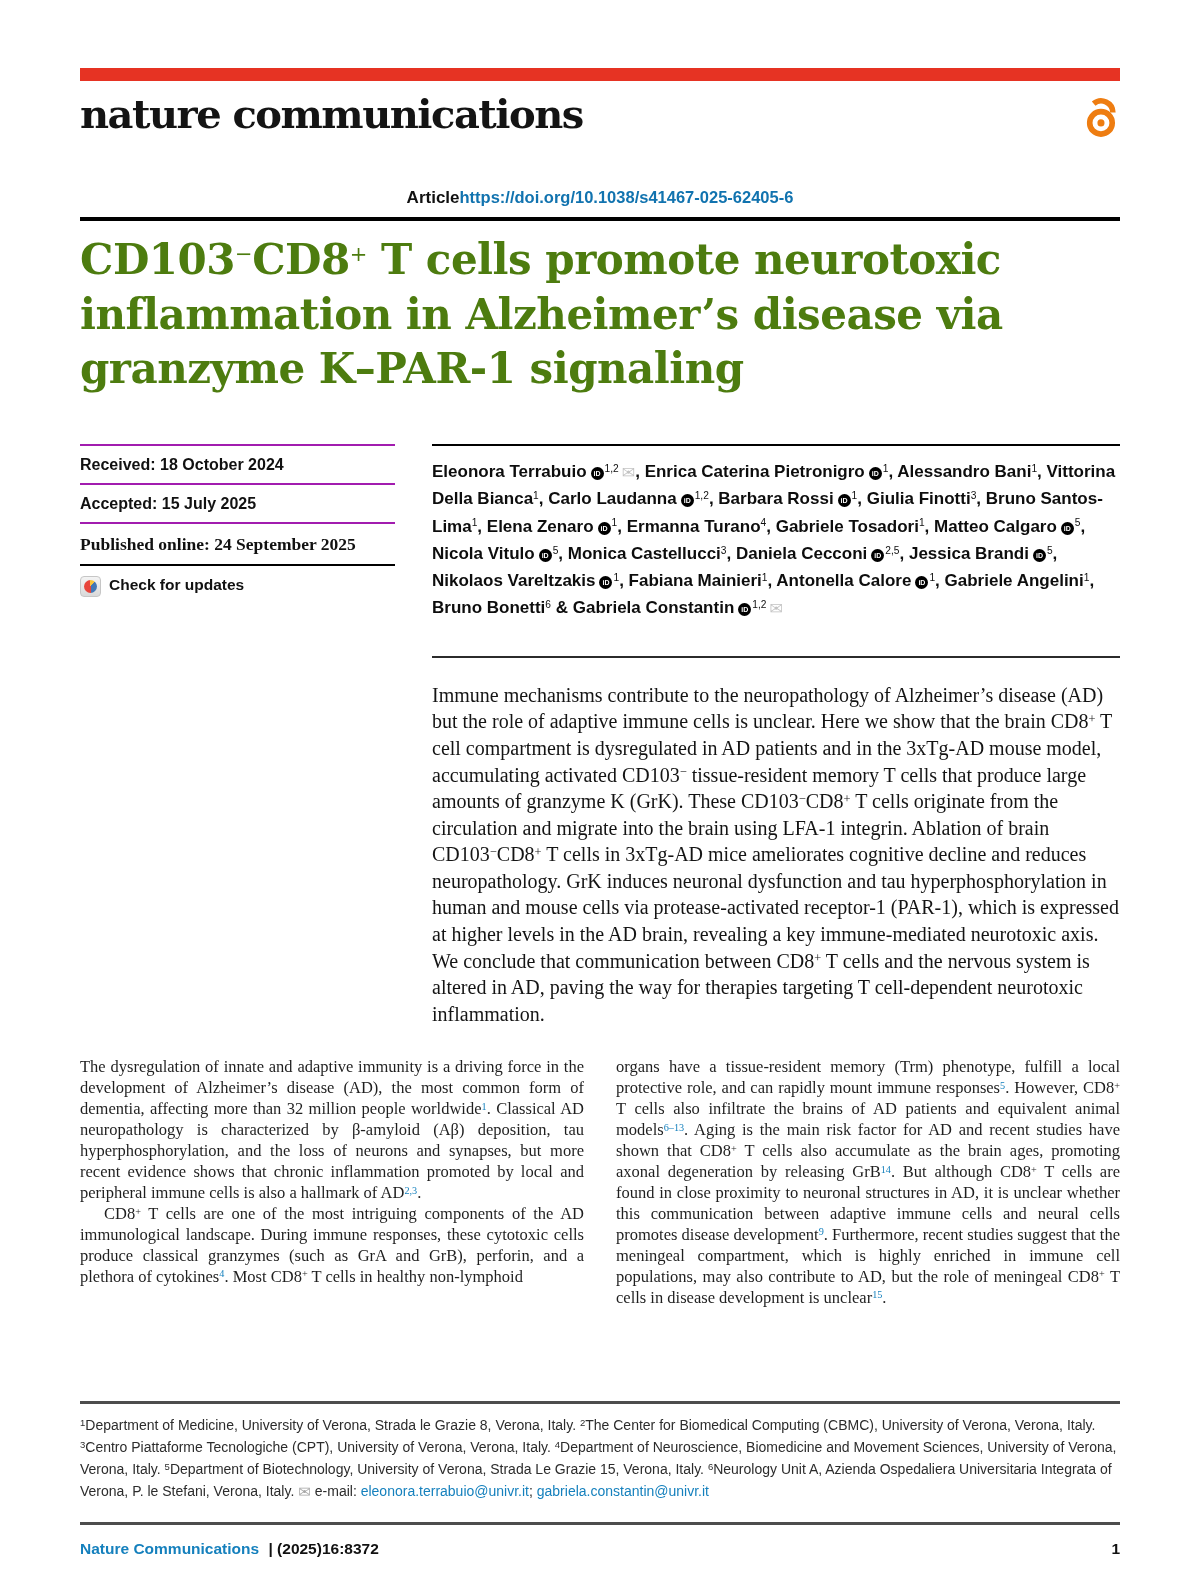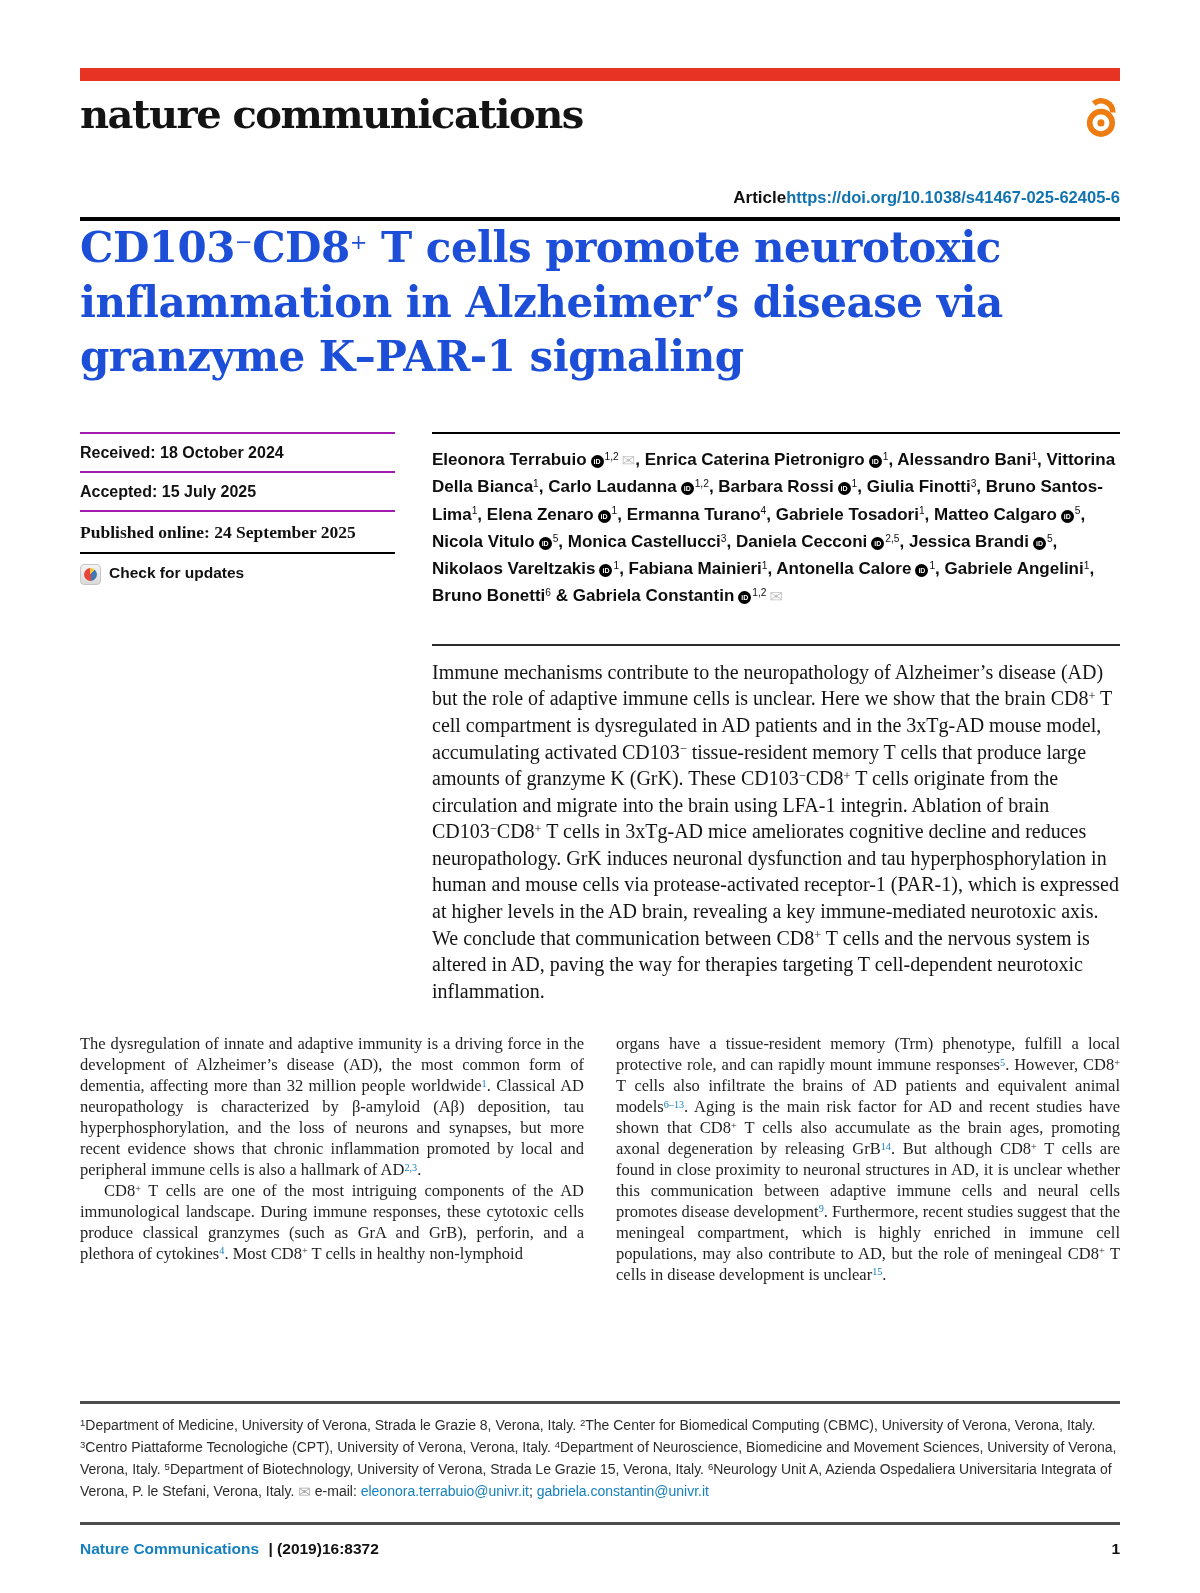--- a/index.html
+++ b/index.html
@@ -8,50 +8,50 @@
     position:relative; width:1200px; height:1593px; margin:0 auto;
     background:#fff; overflow:hidden;
     font-family:"Liberation Sans", sans-serif; color:#1f1f1f;border-radius:32px;
   }
   .red-bar { margin:68px 80px 0; height:13px; background:#e63323; }
 
   .masthead { display:flex; justify-content:space-between; align-items:flex-start; margin:5px 80px 0; height:78px; }
   .logo { font-family:"DejaVu Serif", serif; font-weight:700; font-size:40px; letter-spacing:-1.5px; color:#141414; margin-top:4px; }
   .oa-icon { margin-top:2px; }
 
-  .article-row { display:flex; justify-content:flex-end; align-items:baseline; margin:24px 80px 0; }
+  .article-row { display:flex; justify-content:center; align-items:baseline; margin:24px 80px 0; }
   .article-label { font-size:17px; font-weight:700; color:#111; }
   .doi-link { font-size:16.5px; font-weight:600; color:#1173af; text-decoration:none; }
 
   .thick-rule { margin:9px 80px 0; border-top:4px solid #000; }
 
   .title {
-    margin:0 80px 0; font-family:"DejaVu Serif", serif; font-weight:700;
-    font-size:42px; line-height:1.3; letter-spacing:-0.5px; color:#1d4ed8; white-space:pre-line;
+    margin:12px 80px 0; font-family:"DejaVu Serif", serif; font-weight:700;
+    font-size:42px; line-height:1.3; letter-spacing:-0.5px; color:#4d7c0f; white-space:pre-line;
   }
   .title sup { font-size:.5em; font-weight:400; position:relative; top:-.6em; vertical-align:baseline; line-height:0; }
 
   .info { display:grid; grid-template-columns:315px 1fr; column-gap:37px; margin:47px 80px 0; }
   .date-row { border-top:2px solid #a21caf; padding:10px 0 9px; font-size:16px; font-weight:600; color:#111; }
   .date-row.serif { font-family:"Liberation Serif", serif; font-weight:700; font-size:17.5px; }
   .check-row { border-top:2px solid #000; padding-top:10px; display:flex; gap:8px;
                font-size:15.5px; font-weight:600; color:#111; cursor:pointer; }
   .crossmark { width:21px; height:21px; border-radius:4px; border:1px solid #c6c6c6;
                background:linear-gradient(#f4f4f4,#d9d9d9); display:inline-flex; align-items:center; justify-content:center; }
   .crossmark::before { content:""; width:13px; height:13px; border-radius:50%;
                background:conic-gradient(from 180deg, #e8443a 0 50%, #f6c33c 50% 62%, #4277b5 62% 100%); }
 
   .authors { border-top:2px solid #000; padding-top:12px; font-size:17px; font-weight:700; line-height:1.6; color:#0d0d0d; }
   .authors sup { font-size:.6em; position:relative; top:-.5em; vertical-align:baseline; line-height:0; font-weight:400; }
   .ic-orcid { display:inline-block; width:13px; height:13px; background:#000; border-radius:50%;
               color:#fff; font-size:7px; font-weight:700; line-height:13px; text-align:center;
               vertical-align:1px; margin:0 1px 0 4px; letter-spacing:0; }
   .ic-env { color:#c3c3c3; font-size:16px; font-weight:400; margin-left:3px; vertical-align:-1px; }
 
-  .abstract { margin-top:34px; border-top:2px solid #2b2b2b; padding-top:13px;
+  .abstract { margin-top:34px; border-top:2px solid #2b2b2b; padding-top:24px;
               font-family:"Liberation Serif", serif; font-size:20px; line-height:1.33; color:#141414; }
   .abstract sup { font-size:.62em; position:relative; top:-.45em; vertical-align:baseline; line-height:0; }
 
   .cols { display:grid; grid-template-columns:1fr 1fr; column-gap:32px; margin:30px 80px 0;
           font-family:"Liberation Serif", serif; font-size:16.5px; line-height:1.27; text-align:justify; color:#1f1f1f; }
   .cols p.indent { text-indent:24px; }
   .cols sup { font-size:.62em; position:relative; top:-.45em; vertical-align:baseline; line-height:0; }
   sup.ref { color:#1580bd; }
 
   .bottom { position:absolute; left:80px; right:80px; top:1401px; }
@@ -132,19 +132,19 @@
     </div>
   </div>
 
   <div class="bottom">
     <div class="fn-rule"></div>
     <div class="footnotes"><sup>1</sup>Department of Medicine, University of Verona, Strada le Grazie 8, Verona, Italy. <sup>2</sup>The Center for Biomedical Computing (CBMC), University of Verona, Verona, Italy. <sup>3</sup>Centro Piattaforme Tecnologiche (CPT), University of Verona, Verona, Italy. <sup>4</sup>Department of Neuroscience, Biomedicine and Movement Sciences, University of Verona, Verona, Italy. <sup>5</sup>Department of Biotechnology, University of Verona, Strada Le Grazie 15, Verona, Italy. <sup>6</sup>Neurology Unit A, Azienda Ospedaliera Universitaria Integrata of Verona, P. le Stefani, Verona, Italy. <span class="ic-env">✉</span>e-mail: <a>eleonora.terrabuio@univr.it</a>; <a>gabriela.constantin@univr.it</a></div>
     <div class="foot-rule"></div>
     <div class="footer-row">
       <div>
         <a class="journal">Nature Communications</a>
-        <span class="citation">| (2019)16:8372</span>
+        <span class="citation">| (2025)16:8372</span>
       </div>
       <div class="pageno">1</div>
     </div>
   </div>
 
 </div>
 
 </body></html>

